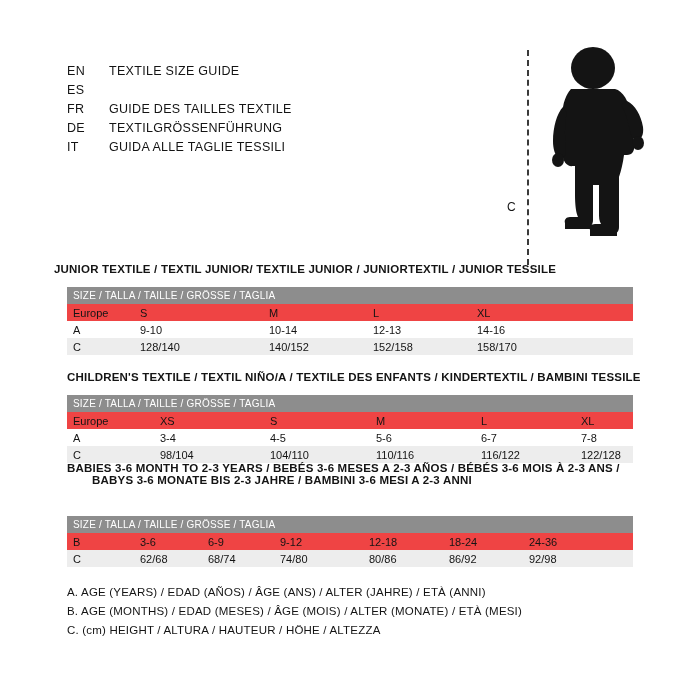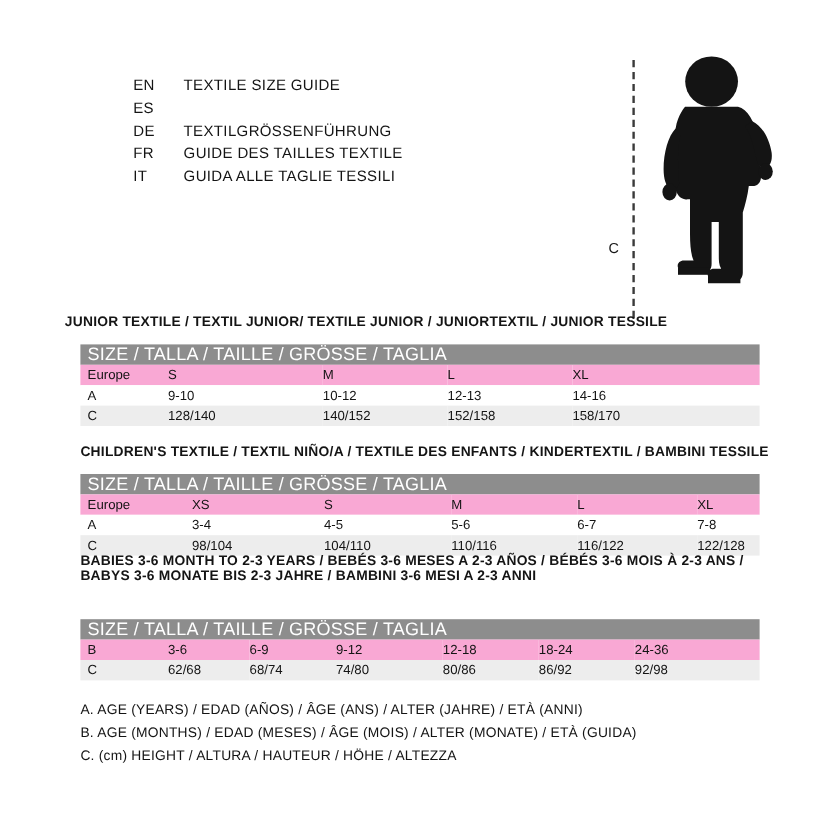--- a/index.html
+++ b/index.html
@@ -32,21 +32,20 @@
     display: flex;
     align-items: baseline;
     height: 19px;
     font-size: 12.5px;
     letter-spacing: 0.3px;
     color: #141414;
   }
   .lang-code {
     width: 42px;
     flex: 0 0 42px;
-    margin-left: 44px;
   }
   .lang-text {
     flex: 1;
   }
 
   
   .figure-area {
     position: absolute;
     left: 495px;
     top: 45px;
@@ -80,49 +79,50 @@
   .section-title {
     position: absolute;
     font-size: 11.5px;
     font-weight: bold;
     color: #141414;
     letter-spacing: 0.2px;
     white-space: nowrap;
   }
   .section-title .line2 {
     display: block;
+    margin-left: 25px;
   }
 
   
   table.size-table {
     position: absolute;
     border-collapse: collapse;
     font-size: 11px;
     color: #141414;
   }
   table.size-table td, table.size-table th {
     padding: 0;
     text-align: left;
     font-weight: normal;
     height: 17px;
     vertical-align: middle;
   }
   .hdr-row td {
     background: #8d8d8d;
     color: #ffffff;
     font-weight: bold;
-    font-size: 15px;
+    font-size: 10px;
     height: 18px;
     letter-spacing: 0.2px;
   }
   .hdr-row td:first-child {
     padding-left: 6px;
   }
   .sub-row td {
-    background: #f9a8d4;
+    background: #ef4444;
     font-size: 11px;
     height: 18px;
   }
   .sub-row td:first-child {
     padding-left: 6px;
   }
   .body-row td {
     background: #ffffff;
     height: 17px;
   }
@@ -153,26 +153,26 @@
 
   <div class="lang-block">
     <div class="lang-row">
       <span class="lang-code">EN</span>
       <span class="lang-text">TEXTILE SIZE GUIDE</span>
     </div>
     <div class="lang-row">
       <span class="lang-code">ES</span>
     </div>
     <div class="lang-row">
+      <span class="lang-code">FR</span>
+      <span class="lang-text">GUIDE DES TAILLES TEXTILE</span>
+    </div>
+    <div class="lang-row">
       <span class="lang-code">DE</span>
       <span class="lang-text">TEXTILGRÖSSENFÜHRUNG</span>
-    </div>
-    <div class="lang-row">
-      <span class="lang-code">FR</span>
-      <span class="lang-text">GUIDE DES TAILLES TEXTILE</span>
     </div>
     <div class="lang-row">
       <span class="lang-code">IT</span>
       <span class="lang-text">GUIDA ALLE TAGLIE TESSILI</span>
     </div>
   </div>
 
   <div class="figure-area">
     <div class="height-line"></div>
     <div class="height-label">C</div>
@@ -239,21 +239,21 @@
       <tr class="sub-row">
         <td>Europe</td>
         <td>S</td>
         <td>M</td>
         <td>L</td>
         <td>XL</td>
       </tr>
       <tr class="body-row">
         <td>A</td>
         <td>9-10</td>
-        <td>10-12</td>
+        <td>10-14</td>
         <td>12-13</td>
         <td>14-16</td>
       </tr>
       <tr class="body-row alt">
         <td>C</td>
         <td>128/140</td>
         <td>140/152</td>
         <td>152/158</td>
         <td>158/170</td>
       </tr>
@@ -335,17 +335,17 @@
         <td>74/80</td>
         <td>80/86</td>
         <td>86/92</td>
         <td>92/98</td>
       </tr>
     </tbody>
   </table>
 
   <div class="legend">
     <div>A. AGE (YEARS) / EDAD (AÑOS) / ÂGE (ANS) / ALTER (JAHRE) / ETÀ (ANNI)</div>
-    <div>B. AGE (MONTHS) / EDAD (MESES) / ÂGE (MOIS) / ALTER (MONATE) / ETÀ (GUIDA)</div>
+    <div>B. AGE (MONTHS) / EDAD (MESES) / ÂGE (MOIS) / ALTER (MONATE) / ETÀ (MESI)</div>
     <div>C. (cm) HEIGHT / ALTURA / HAUTEUR / HÖHE / ALTEZZA</div>
   </div>
 
 </div>
 
 </body></html>

